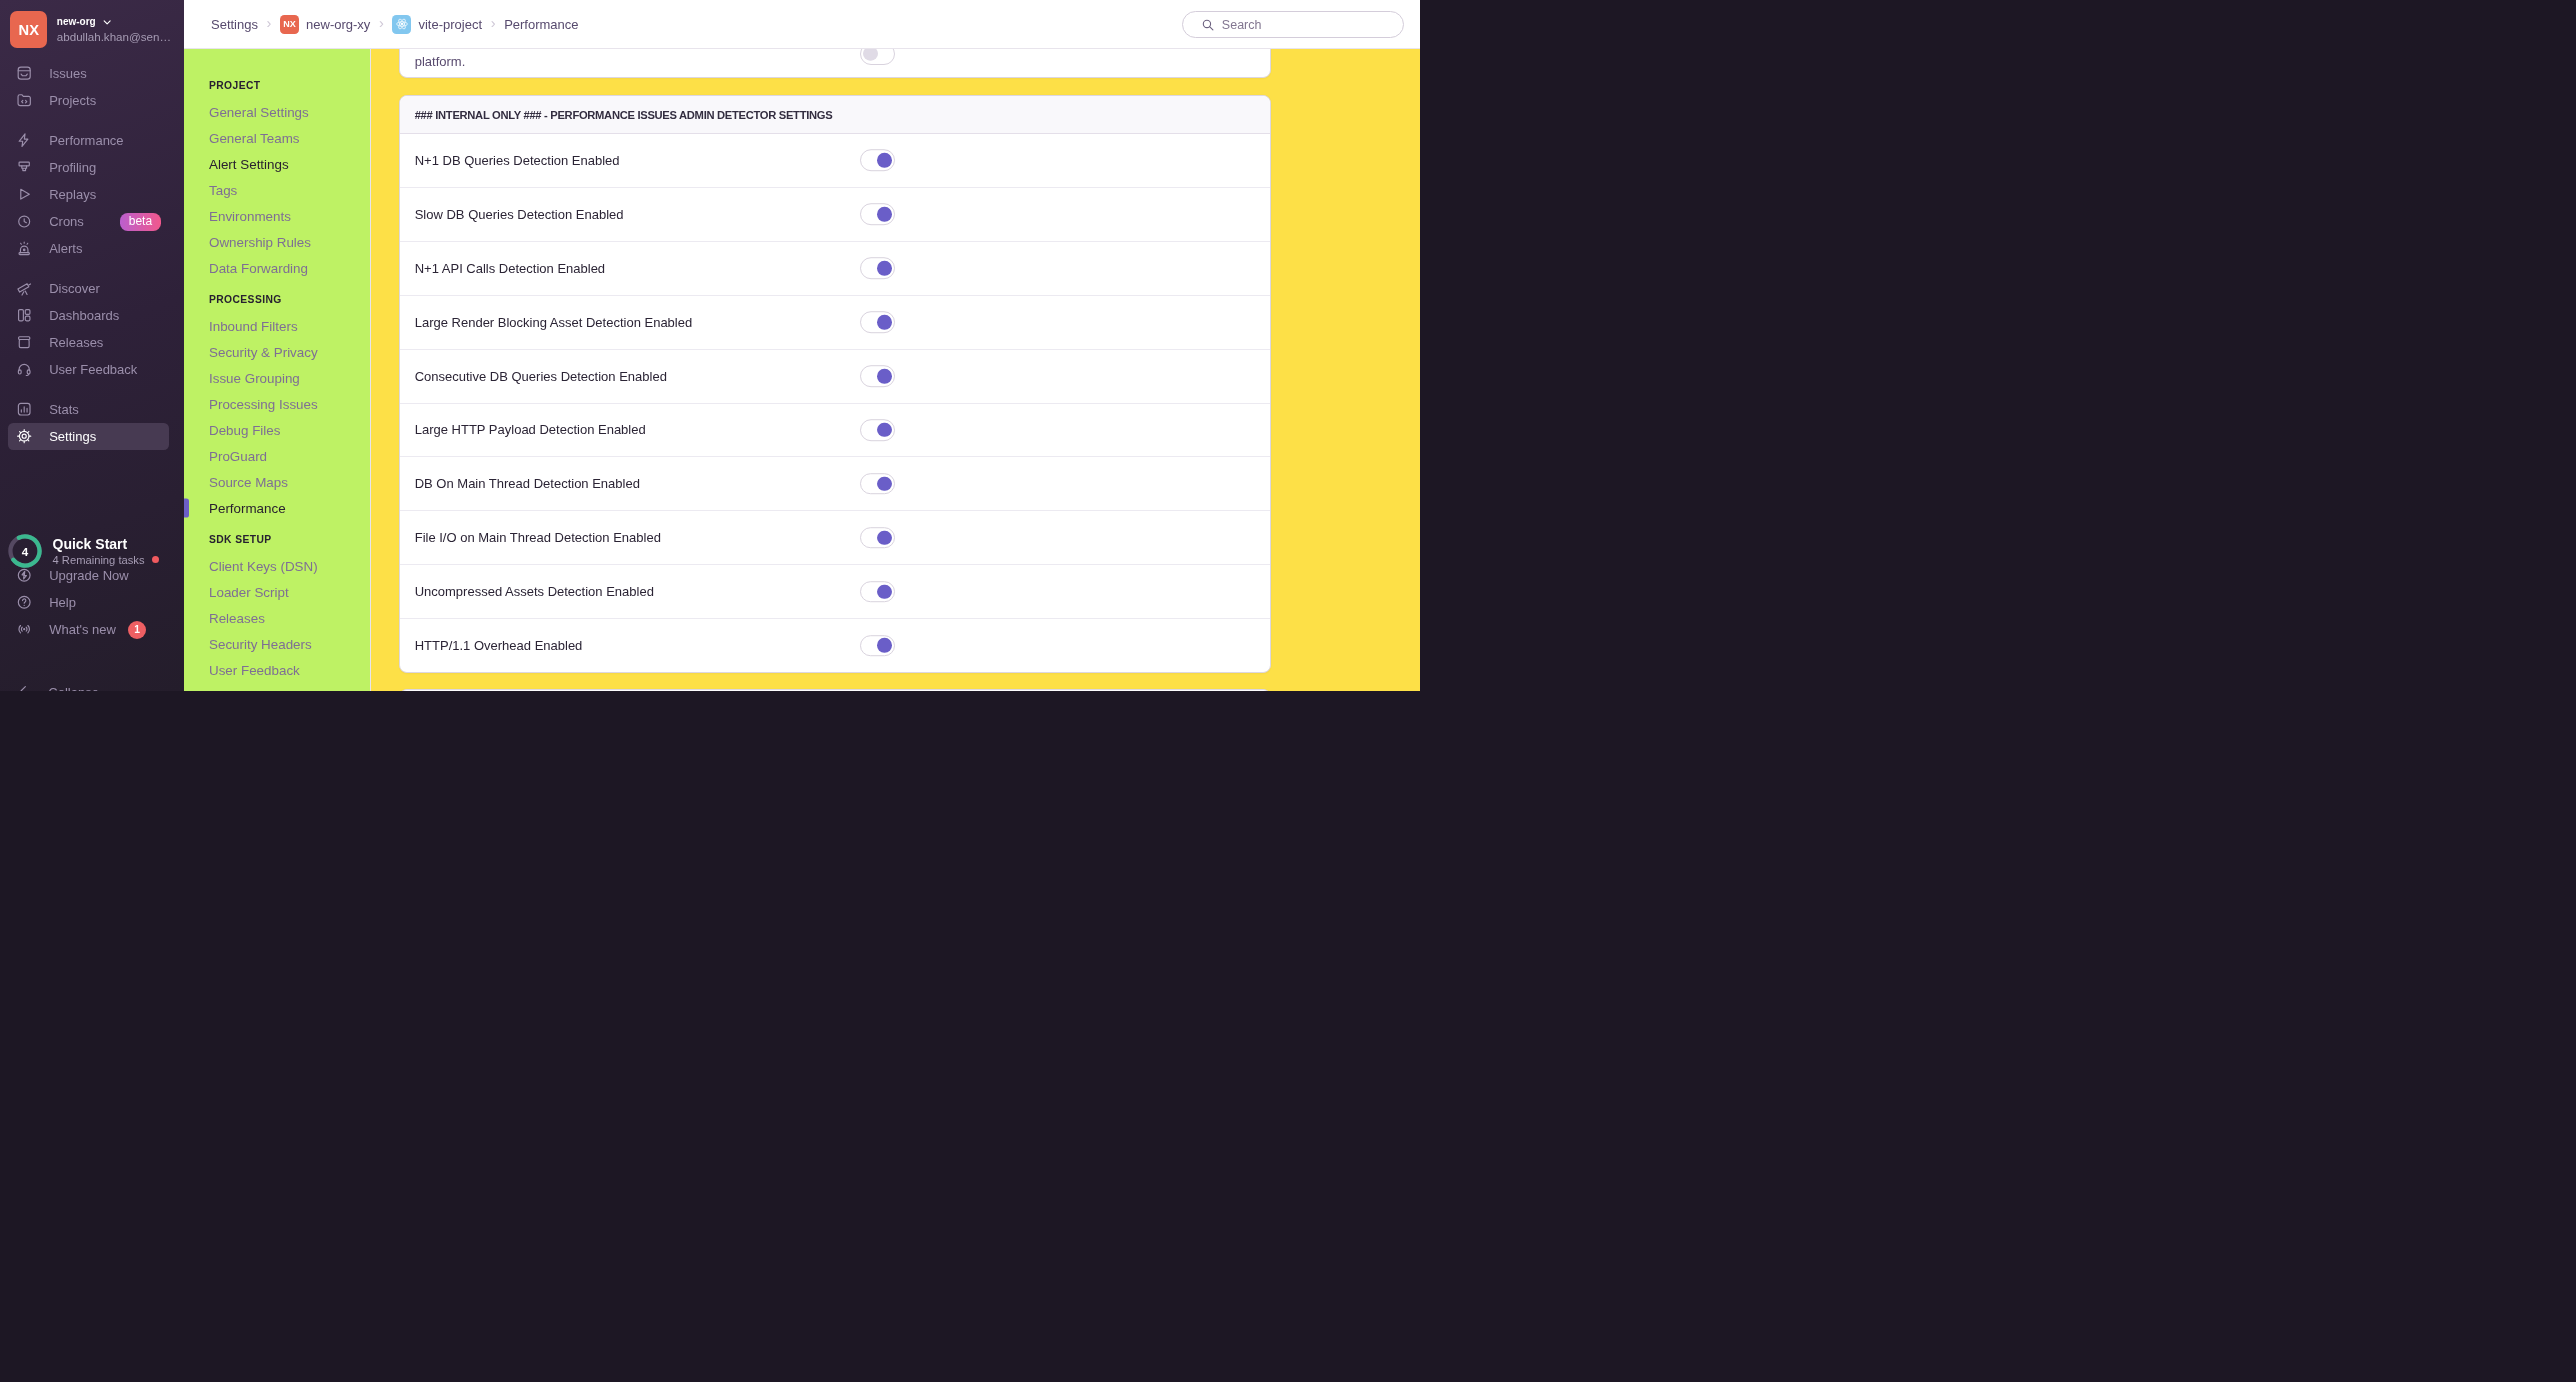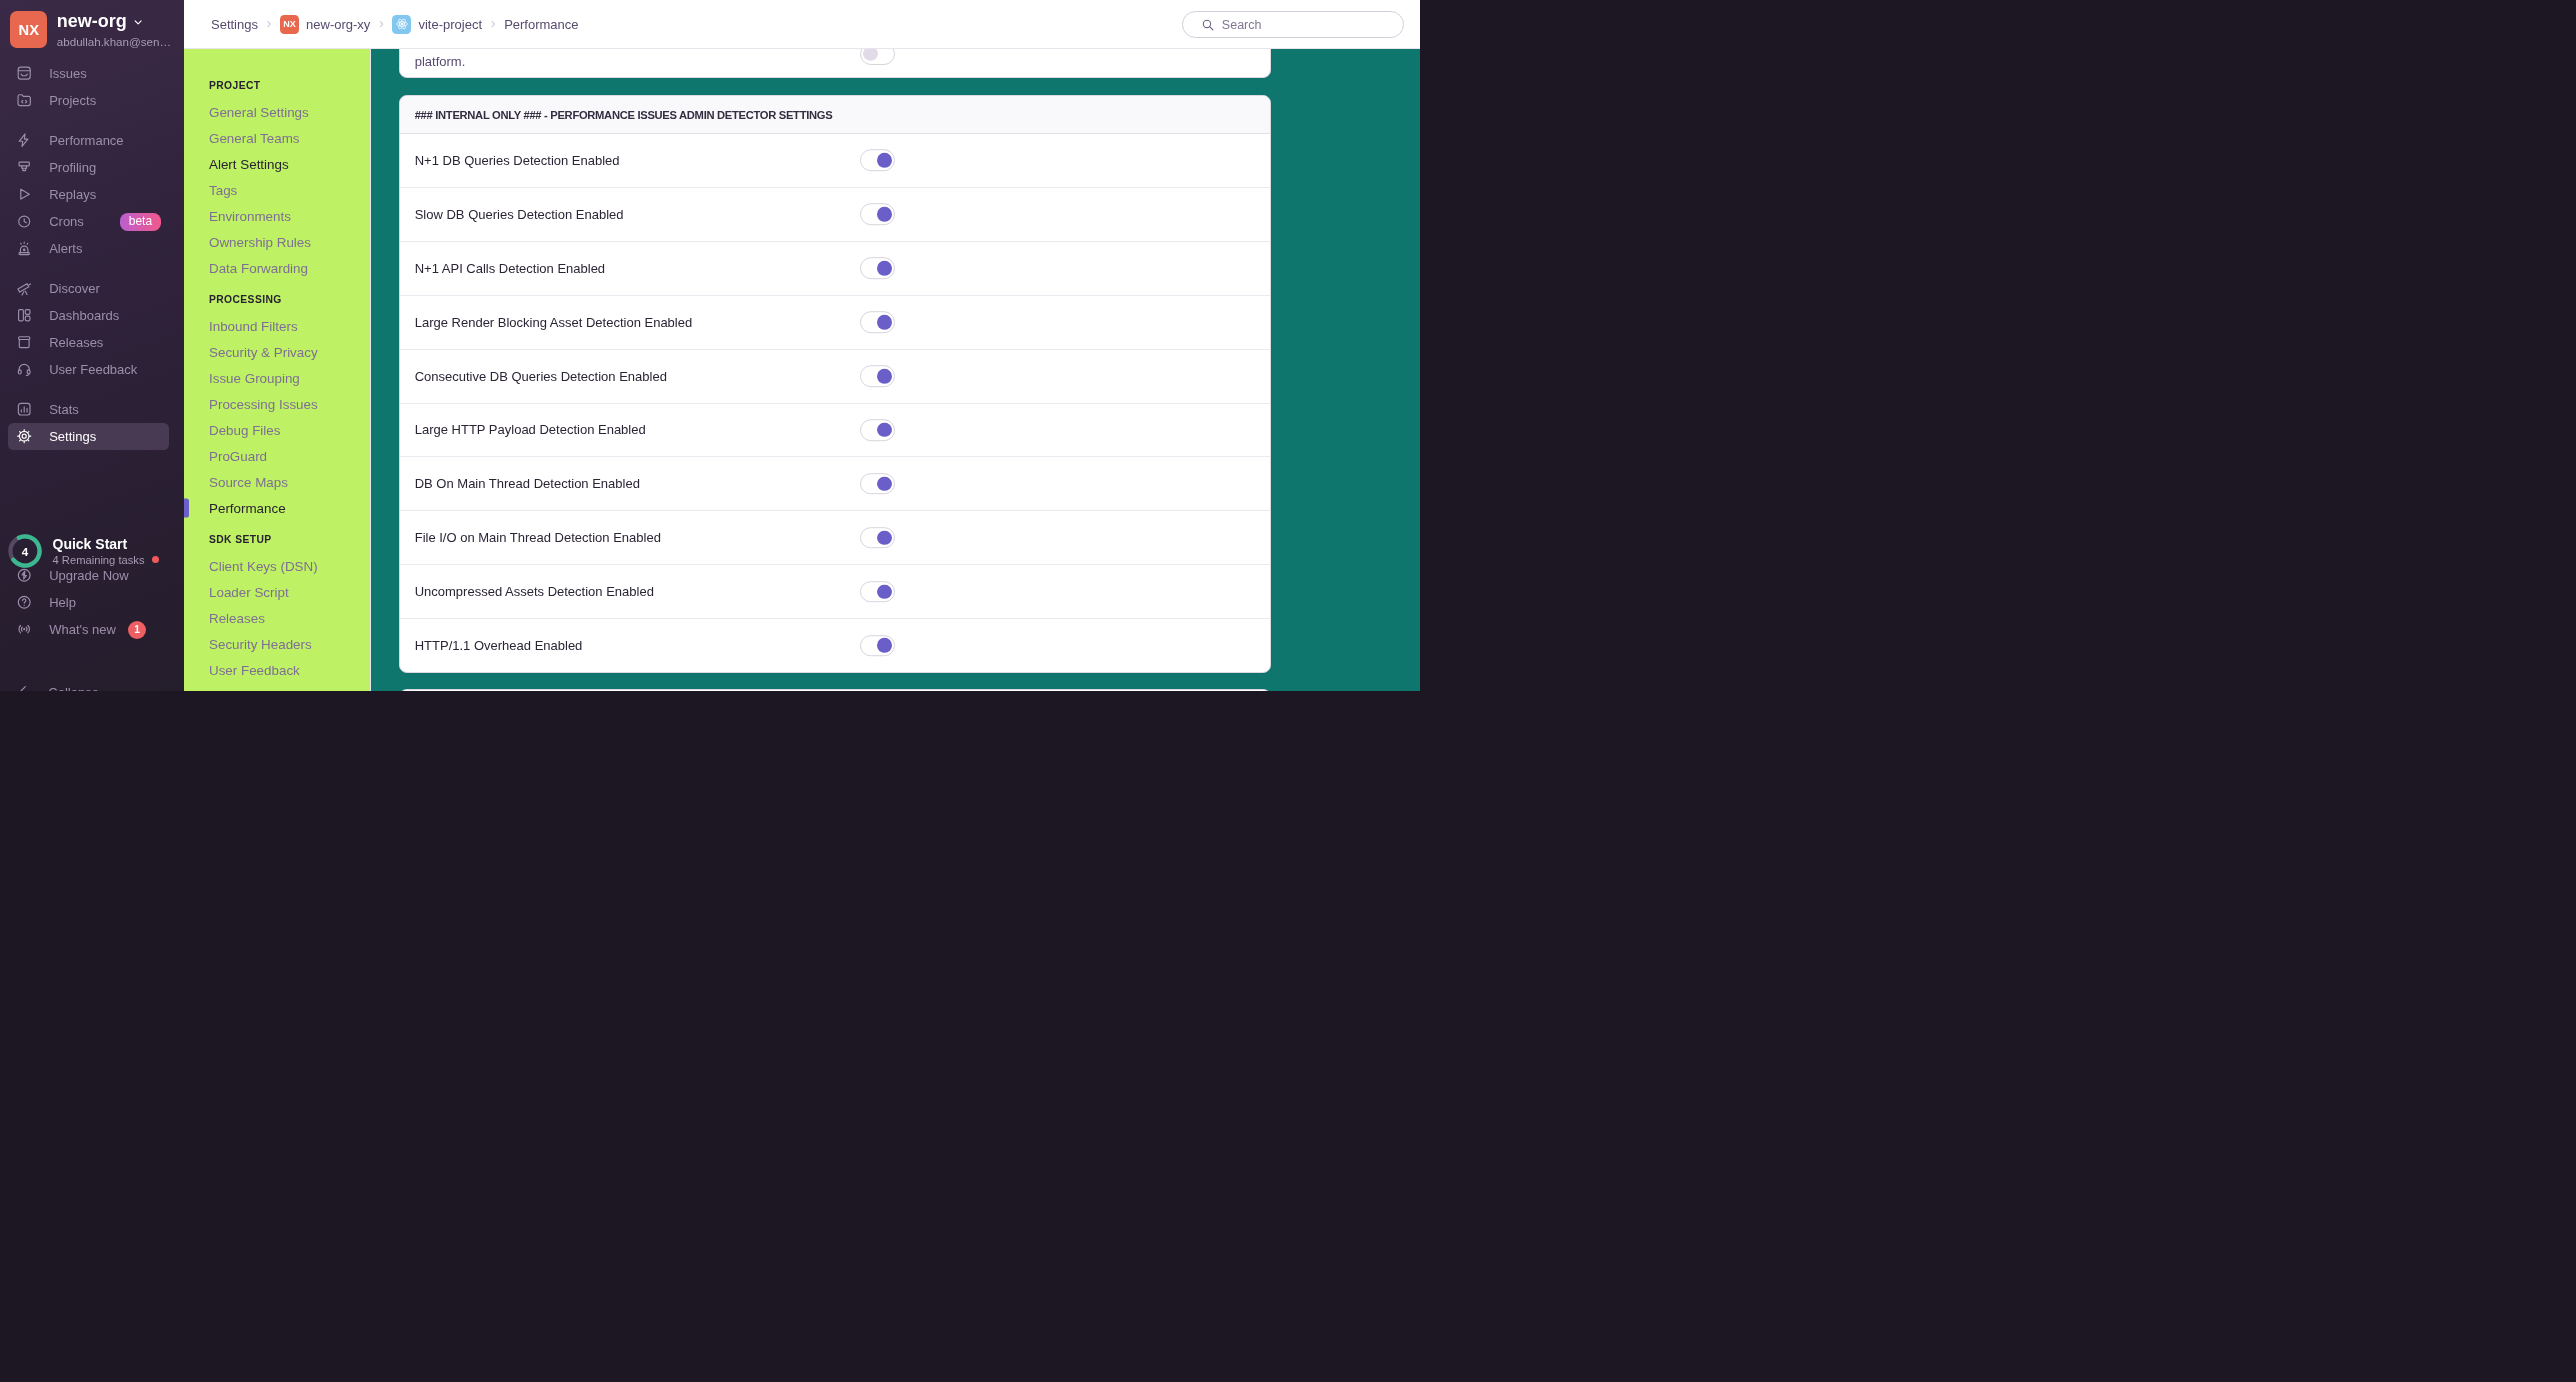--- a/index.html
+++ b/index.html
@@ -17,21 +17,21 @@
     overflow:hidden; z-index:5;
   }
   .org { display:flex; align-items:center; padding:11.2px 8.6px 0 10.3px; cursor:pointer; }
   .org-avatar {
     width:37px; height:37px; border-radius:7px; background:#e8674f;
     color:#fff; font-size:14.7px; font-weight:700; display:flex;
     align-items:center; justify-content:center; flex:none;
   }
   .org-meta { margin-left:9.5px; min-width:0; }
   .org-name-row { display:flex; align-items:center; }
-  .org-name { color:#fff; font-size:18px; font-weight:700; }
+  .org-name { color:#fff; font-size:10px; font-weight:700; }
   .org-caret { margin-left:6px; display:flex; }
   .org-email { color:#a69cb4; font-size:11.6px; margin-top:2.6px; white-space:nowrap; overflow:hidden; max-width:125px; }
 
   .side-groups { margin-top:12px; }
   .side-group { margin-top:13px; }
   .side-group:first-child { margin-top:0; }
   .side-item {
     height:27px; display:flex; align-items:center; color:#9b8fab;
     font-size:13px; margin:0 15.5px 0 7.8px; padding-left:8.6px; border-radius:5.2px;
     cursor:pointer; position:relative;
@@ -102,21 +102,21 @@
     height:26px; display:flex; align-items:center; font-size:13.4px; color:#7e6f94;
     cursor:pointer; position:relative; white-space:nowrap;
   }
   .snav-item.em, .snav-item.active { color:#29222f; }
   .active-bar {
     position:absolute; left:-25px; top:50%; transform:translateY(-50%);
     width:5.2px; height:19px; background:#6c5fc7; border-radius:0 2.6px 2.6px 0;
   }
 
   
-  .main { position:absolute; left:371px; top:49px; right:0; bottom:0; overflow:hidden; background:#0f766e; }
+  .main { position:absolute; left:371px; top:49px; right:0; bottom:0; overflow:hidden; background:#fde047; }
   .card {
     position:absolute; left:28px; width:872px; background:#fff;
     border:0.9px solid #dcd7e1; border-radius:7.8px; box-shadow:0 0.9px 1.7px rgba(40,30,60,.04);
   }
   .partial-card { top:-105px; height:134px; }
   .partial-text { position:absolute; left:14.7px; top:109px; font-size:13px; color:#584a6e; }
   .detector-card { top:46px; height:578px; display:flex; flex-direction:column; }
   .panel-header {
     height:38px; flex:none; background:#f9f8fb; border-bottom:0.9px solid #e4dfe9;
     border-radius:7.8px 7.8px 0 0; display:flex; align-items:center; padding-left:14.7px;

